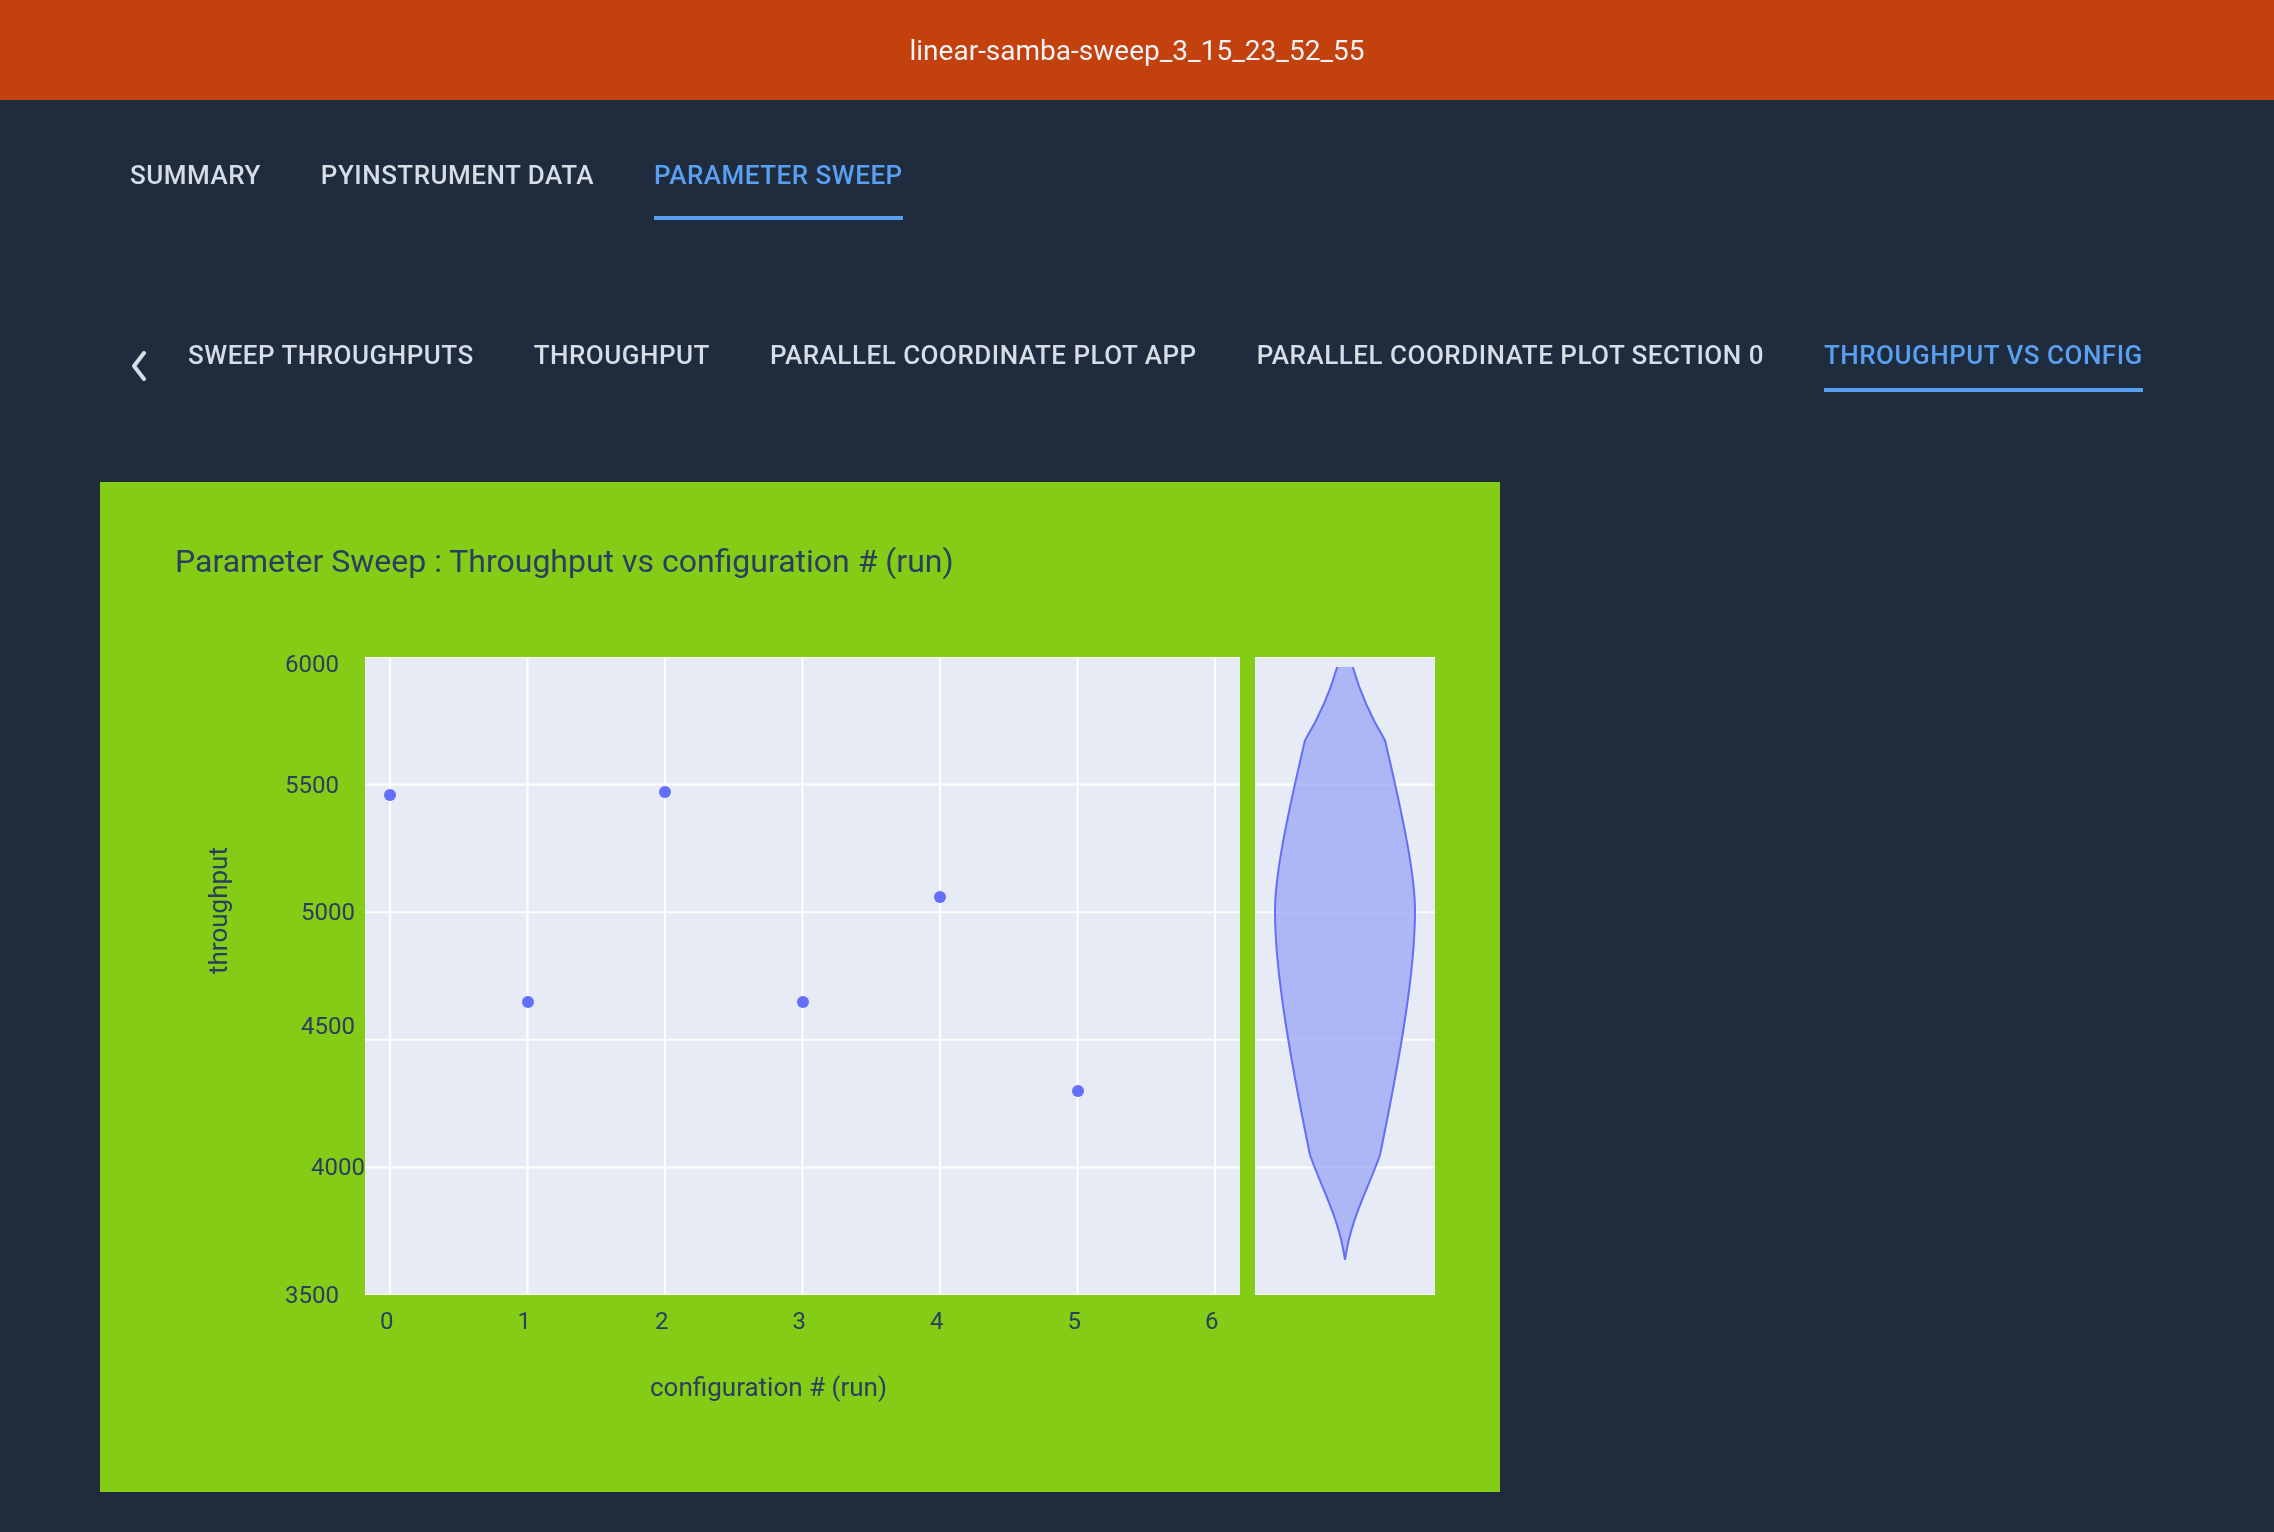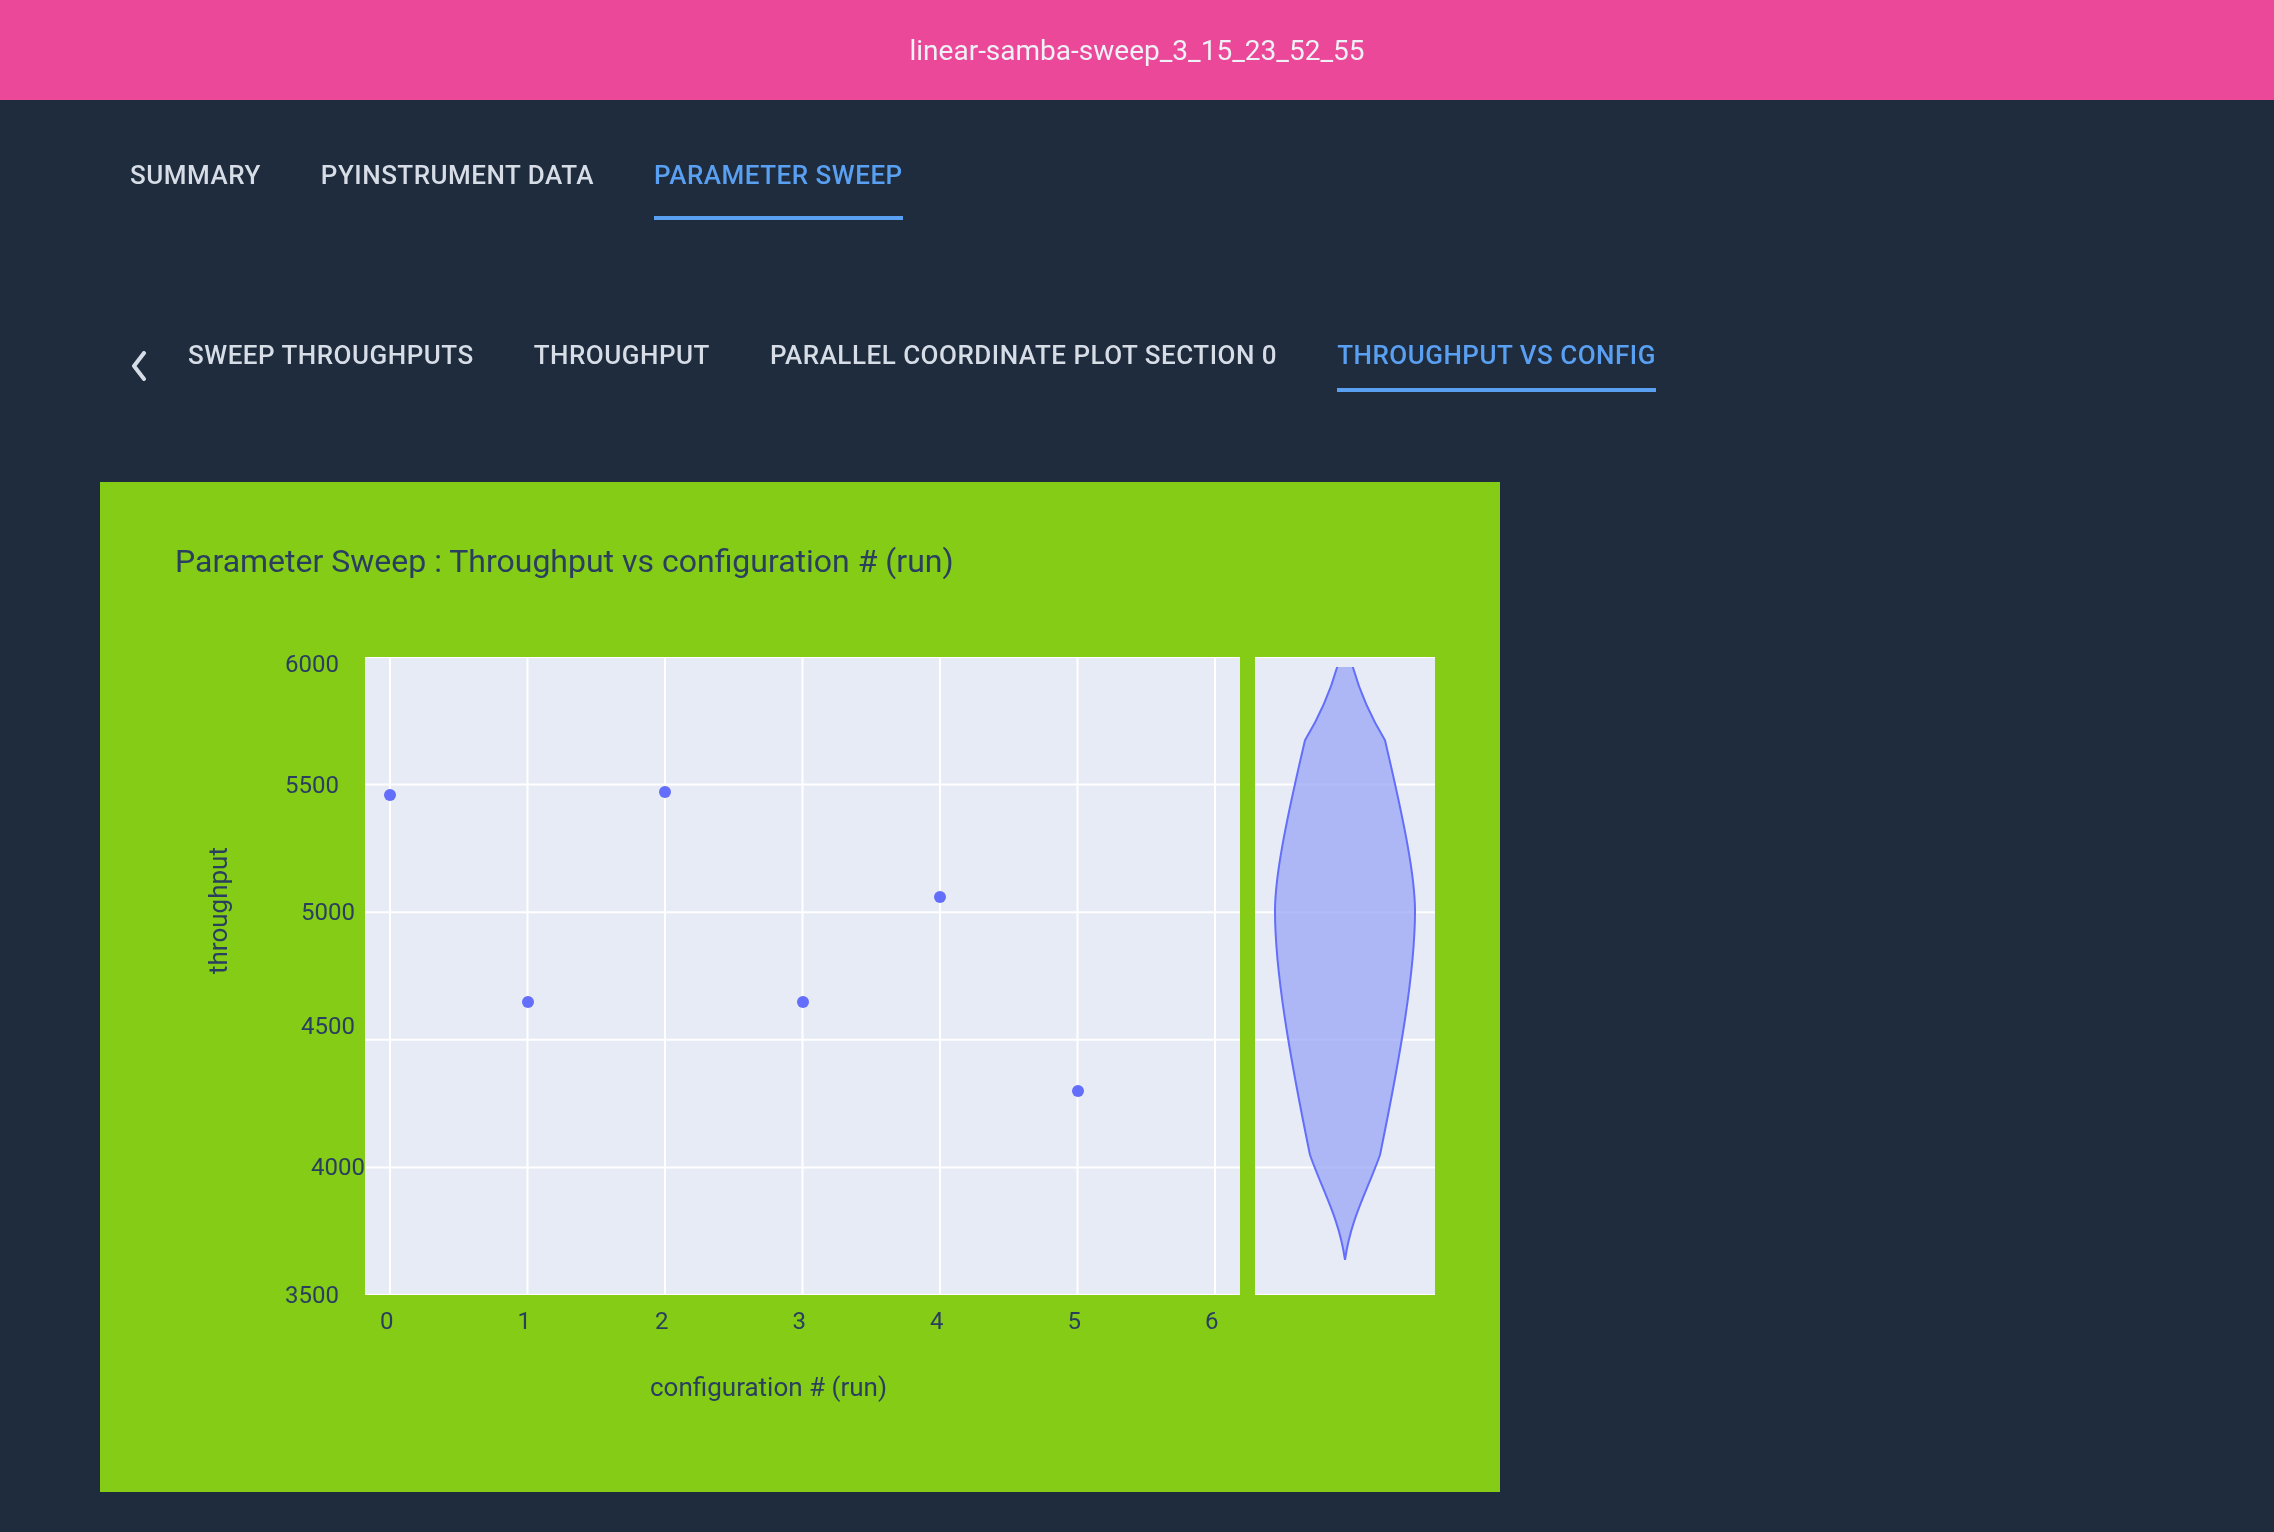--- a/index.html
+++ b/index.html
@@ -8,21 +8,21 @@
     font-family: -apple-system, BlinkMacSystemFont, "Segoe UI", Roboto, Helvetica, Arial, sans-serif;
     background: #1f2c3d;
     color: #e4ebf3;
     width: 2274px;
     height: 1532px;
     overflow: hidden;
   }
   .top-bar {
     width: 100%;
     height: 100px;
-    background: #ec4899;
+    background: #c2410c;
     display: flex;
     align-items: center;
     justify-content: center;
     font-size: 28px;
     color: #eef1f5;
     font-weight: 400;
   }
   .tabs-primary {
     display: flex;
     gap: 60px;
@@ -154,20 +154,21 @@
   <div class="tab-primary active">PARAMETER SWEEP</div>
 </div>
 
 <div class="tabs-secondary-wrap">
   <svg class="chevron" viewBox="0 0 18 30">
     <polyline points="14,2 4,15 14,28" fill="none" stroke="#d6dde6" stroke-width="4" stroke-linecap="round" stroke-linejoin="round"></polyline>
   </svg>
   <div class="tabs-secondary">
     <div class="tab-secondary">SWEEP THROUGHPUTS</div>
     <div class="tab-secondary">THROUGHPUT</div>
+    <div class="tab-secondary">PARALLEL COORDINATE PLOT APP</div>
     <div class="tab-secondary">PARALLEL COORDINATE PLOT SECTION 0</div>
     <div class="tab-secondary active">THROUGHPUT VS CONFIG</div>
   </div>
 </div>
 
 <div class="chart-card">
   <div class="chart-title">Parameter Sweep : Throughput vs configuration # (run)</div>
 
   <div class="plot-area">
     <svg width="875" height="638" style="position:absolute;left:0;top:0">

